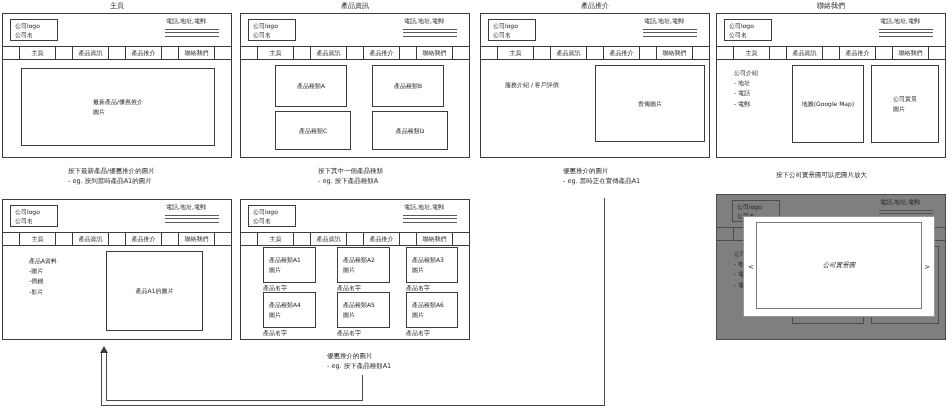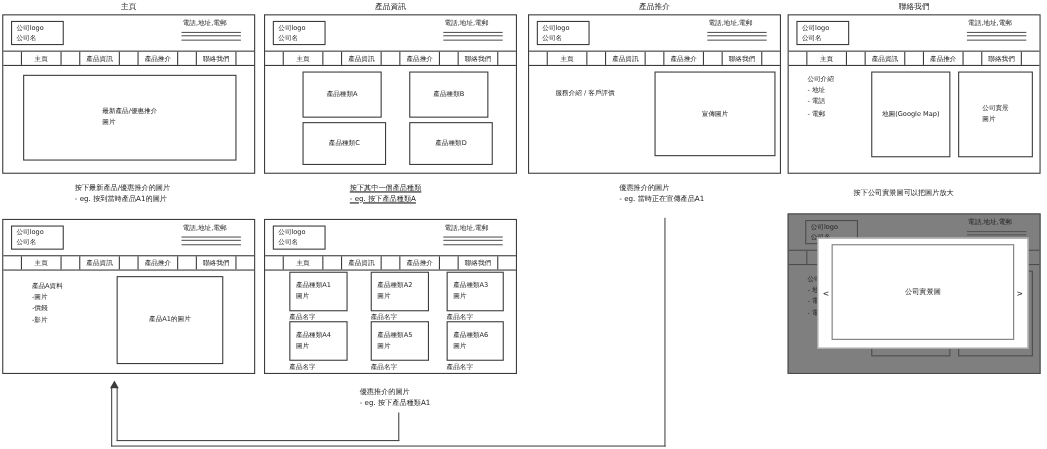--- a/index.html
+++ b/index.html
@@ -60,27 +60,27 @@
   .li-0{left:22px; top:1px;} .li-1{left:96px; top:1px;} .li-2{left:165px; top:1px; width:52px;}
   .li-3{left:22px; top:46px;} .li-4{left:96px; top:46px;} .li-5{left:165px; top:46px; width:52px;}
   .pname { position:absolute; font-size:6px; }
   .pn-0{left:22px; top:38px;} .pn-1{left:96px; top:38px;} .pn-2{left:165px; top:38px;}
   .pn-3{left:22px; top:83px;} .pn-4{left:96px; top:83px;} .pn-5{left:165px; top:83px;}
 
   
   .lightbox { position:absolute; left:26px; top:21px; width:192px; height:101px;
     background:#ffffff; border:1px solid #979797; z-index:5; color:#1c1c1c; }
   .lightbox .inner { position:absolute; left:12px; right:12px; top:5px; bottom:7px;
-    border:1px solid #7a7a7a; display:flex; align-items:center; justify-content:center; font-size:6.5px; }
+    border:1px solid #7a7a7a; display:flex; align-items:center; justify-content:center; font-size:6.5px;font-style:italic; }
   .lb-arrow { position:absolute; top:50%; transform:translateY(-50%); font-size:7px; }
   .lb-prev{left:4px;} .lb-next{right:4px;}
 
   
   .annot { position:absolute; font-size:6.5px; line-height:1.5; white-space:pre-line; }
-  #a1{left:68px; top:167px;} #a2{left:318px; top:167px;text-decoration:underline;} #a3{left:563px; top:167px;}
+  #a1{left:68px; top:167px;} #a2{left:318px; top:167px;} #a3{left:563px; top:167px;}
   #a4{left:776px; top:171px;} #a5{left:327px; top:352px;}
 
   
   .conn { position:absolute; background:#4a4a4a; }
   .c1-vr{left:362px; top:375px; width:1px; height:26px;}
   .c1-h {left:106px; top:400px; width:257px; height:1px;}
   .c1-vl{left:106px; top:352px; width:1px; height:49px;}
   .c2-vr{left:604px; top:198px; width:1px; height:208px;}
   .c2-h {left:101px; top:405px; width:504px; height:1px;}
   .c2-vl{left:101px; top:352px; width:1px; height:54px;}

